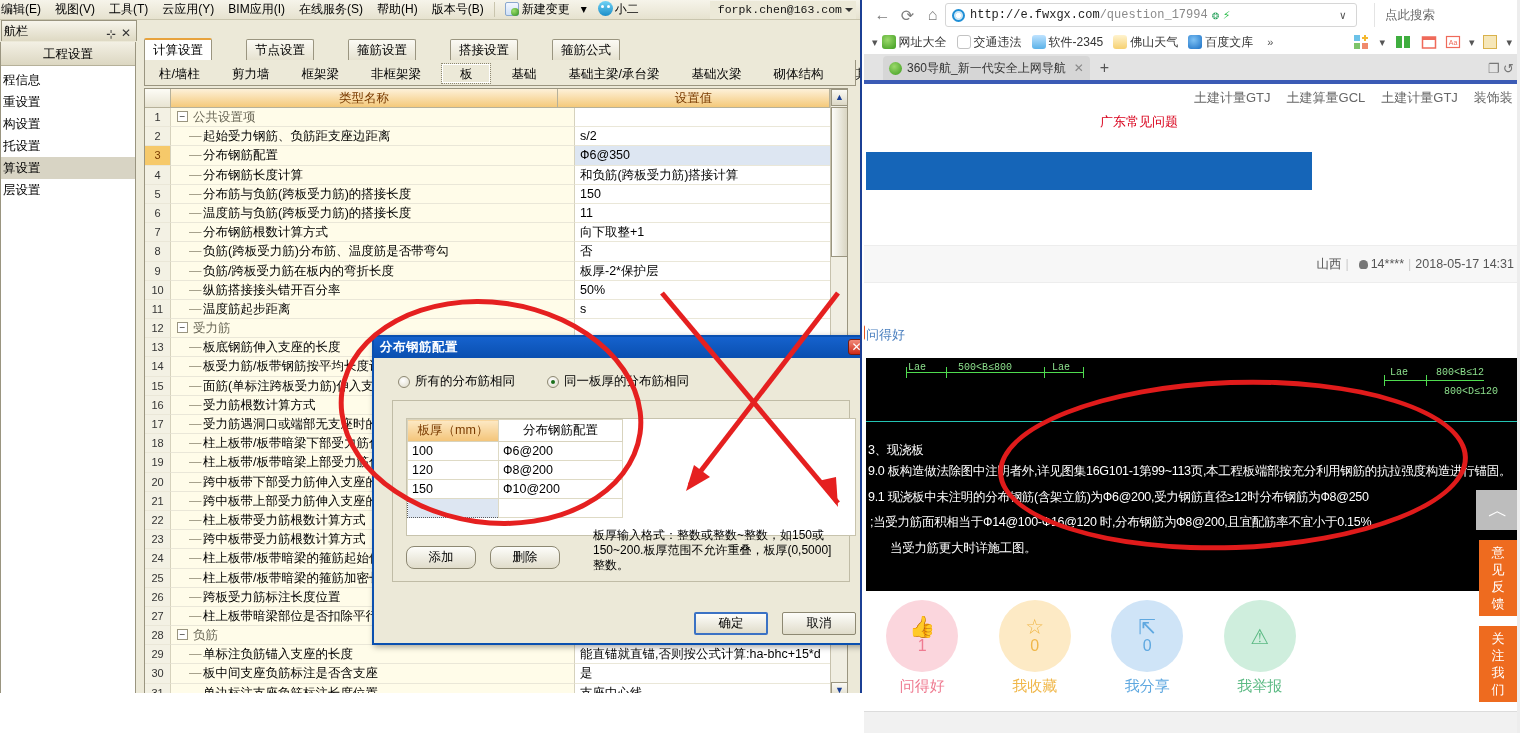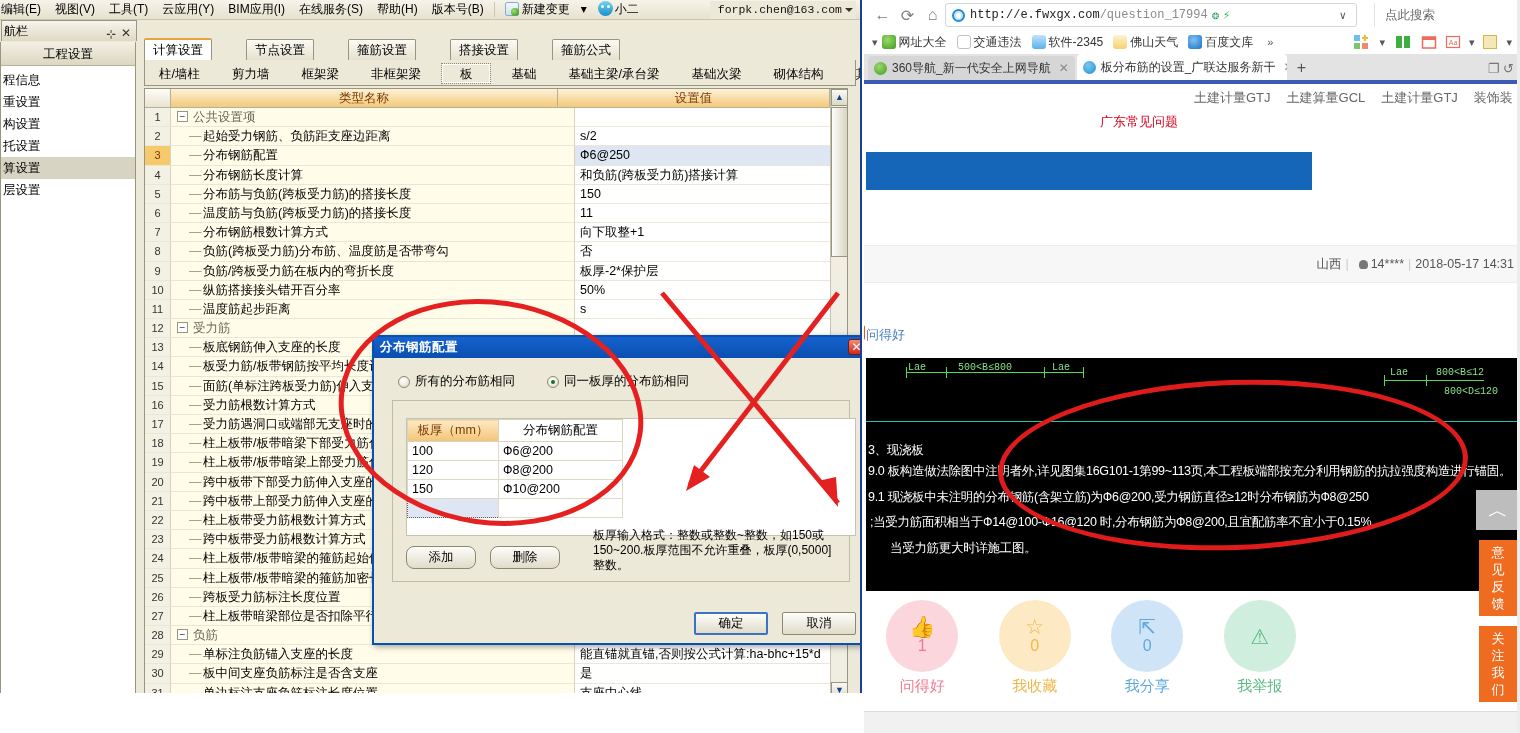--- a/index.html
+++ b/index.html
@@ -231,21 +231,21 @@
   .chev { color:#555; font-size:11px; margin:0 4px;}
   .srch { width:140px; color:#6a6a6a; font-size:12.5px; padding-left:10px; border-left:1px solid #e4e4e4; height:24px; line-height:24px;margin-left:17px;}
   .br-bm { height:24px; display:flex; align-items:center; padding:0 4px; font-size:12px; color:#333; background:#fff;}
   .bm { display:flex; align-items:center; margin-right:10px; white-space:nowrap;}
   .bm .bi { width:14px;height:14px;margin-right:3px;border-radius:3px;display:inline-block;}
   .bi.g{background:radial-gradient(circle at 40% 35%,#9bd96b,#3d9b1e);}
   .bi.w{background:#fff;border:1px solid #c3c3c3;}
   .bi.h{background:linear-gradient(#bfe3ff,#5ab2e8);}
   .bi.c{background:linear-gradient(#fff3cf,#f6d070);}
   .bi.b{background:radial-gradient(circle at 40% 35%,#7ec2f5,#1a6fc4);}
-  .br-tabs { height:26px; display:flex; align-items:flex-end; background:#e3e3e3; padding-left:4px; position:relative;}
+  .br-tabs { height:26px; display:flex; align-items:flex-end; background:#e3e3e3; padding-left:19px; position:relative;}
   .btab {
     height:24px; display:flex; align-items:center; padding:0 6px; font-size:12px;
     color:#333; background:#d6d6d6; border-radius:4px 4px 0 0; margin-right:2px; max-width:210px;
     white-space:nowrap; overflow:hidden;
   }
   .btab.active { background:#fff; height:26px; }
   .btab .x { margin-left:8px; color:#888; font-size:12px;}
   .btab .fav{width:13px;height:13px;border-radius:50%;margin-right:5px;flex:none;}
   .fav.g360{background:radial-gradient(circle at 40% 35%,#9bd96b,#3d9b1e);}
   .fav.gld{background:radial-gradient(circle at 40% 35%,#7ec8f0,#1a8fd0);}
@@ -416,21 +416,21 @@
               <div class="c-val"></div>
             </div>
             <div class="grow">
               <div class="c-num">2</div>
               <div class="c-name"><span class="tree-dash">—</span>起始受力钢筋、负筋距支座边距离</div>
               <div class="c-val">s/2</div>
             </div>
             <div class="grow sel">
               <div class="c-num">3</div>
               <div class="c-name"><span class="tree-dash">—</span>分布钢筋配置</div>
-              <div class="c-val">Ф6@250</div>
+              <div class="c-val">Ф6@350</div>
             </div>
             <div class="grow">
               <div class="c-num">4</div>
               <div class="c-name"><span class="tree-dash">—</span>分布钢筋长度计算</div>
               <div class="c-val">和负筋(跨板受力筋)搭接计算</div>
             </div>
             <div class="grow">
               <div class="c-num">5</div>
               <div class="c-name"><span class="tree-dash">—</span>分布筋与负筋(跨板受力筋)的搭接长度</div>
               <div class="c-val">150</div>
@@ -723,25 +723,20 @@
       </span>
       <span class="chev">▾</span>
     </div>
 
     <div class="br-tabs">
       <div class="btab">
         <span class="fav g360"></span>
         <span>360导航_新一代安全上网导航</span>
         <span class="x">✕</span>
       </div>
-      <div class="btab active">
-        <span class="fav gld"></span>
-        <span>板分布筋的设置_广联达服务新干</span>
-        <span class="x">✕</span>
-      </div>
       <div class="btab-plus">+</div>
       <div class="tabtools">❐ ↺</div>
     </div>
 
     <div class="br-navline"></div>
 
     <div class="site-nav">
       <span class="hot">广东常见问题</span>
       <span>土建计量GTJ</span>
       <span>土建算量GCL</span>

